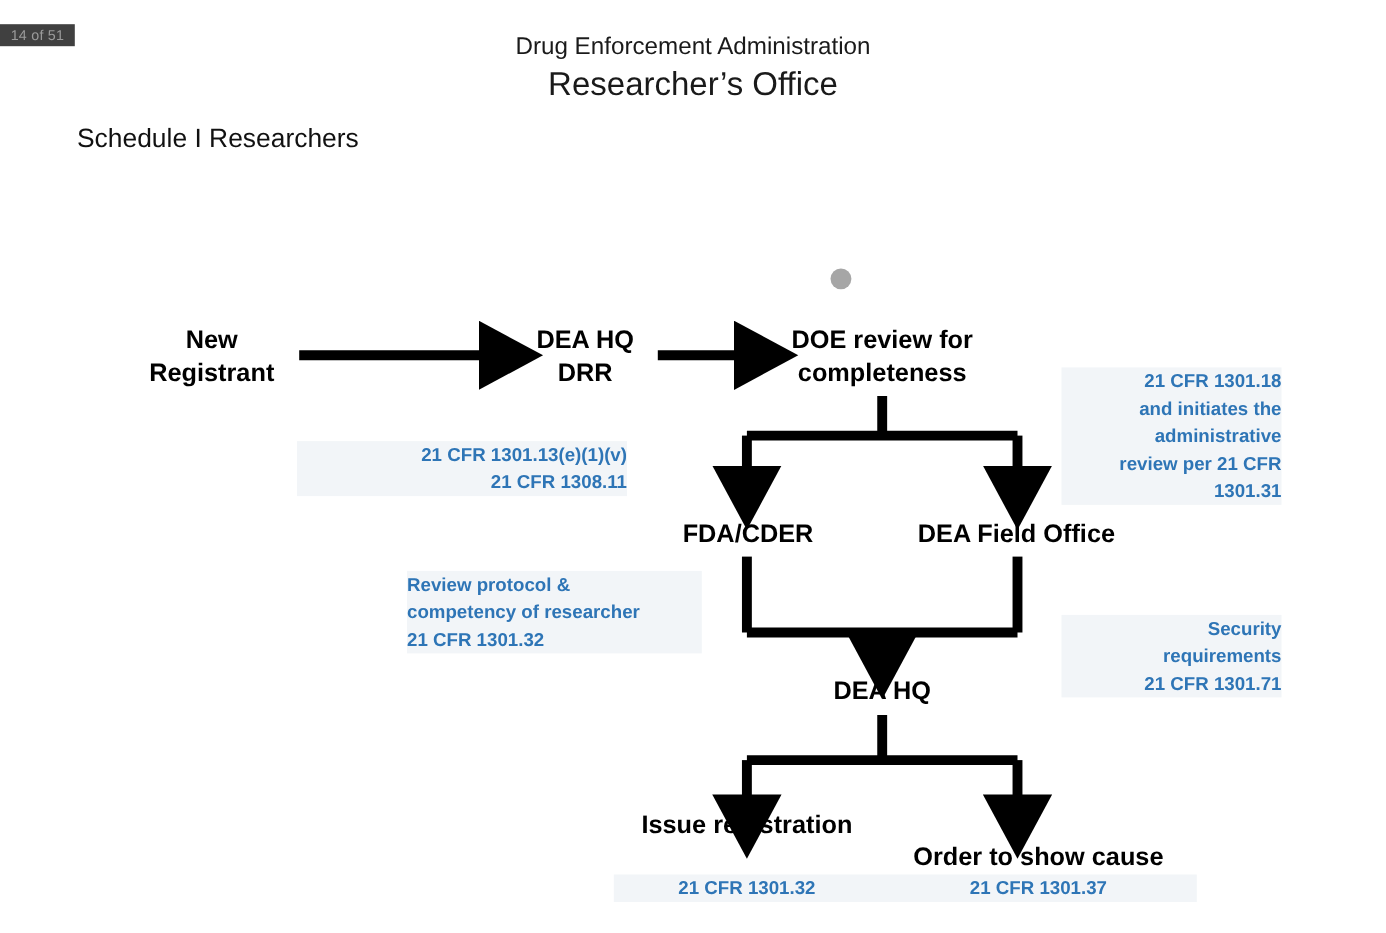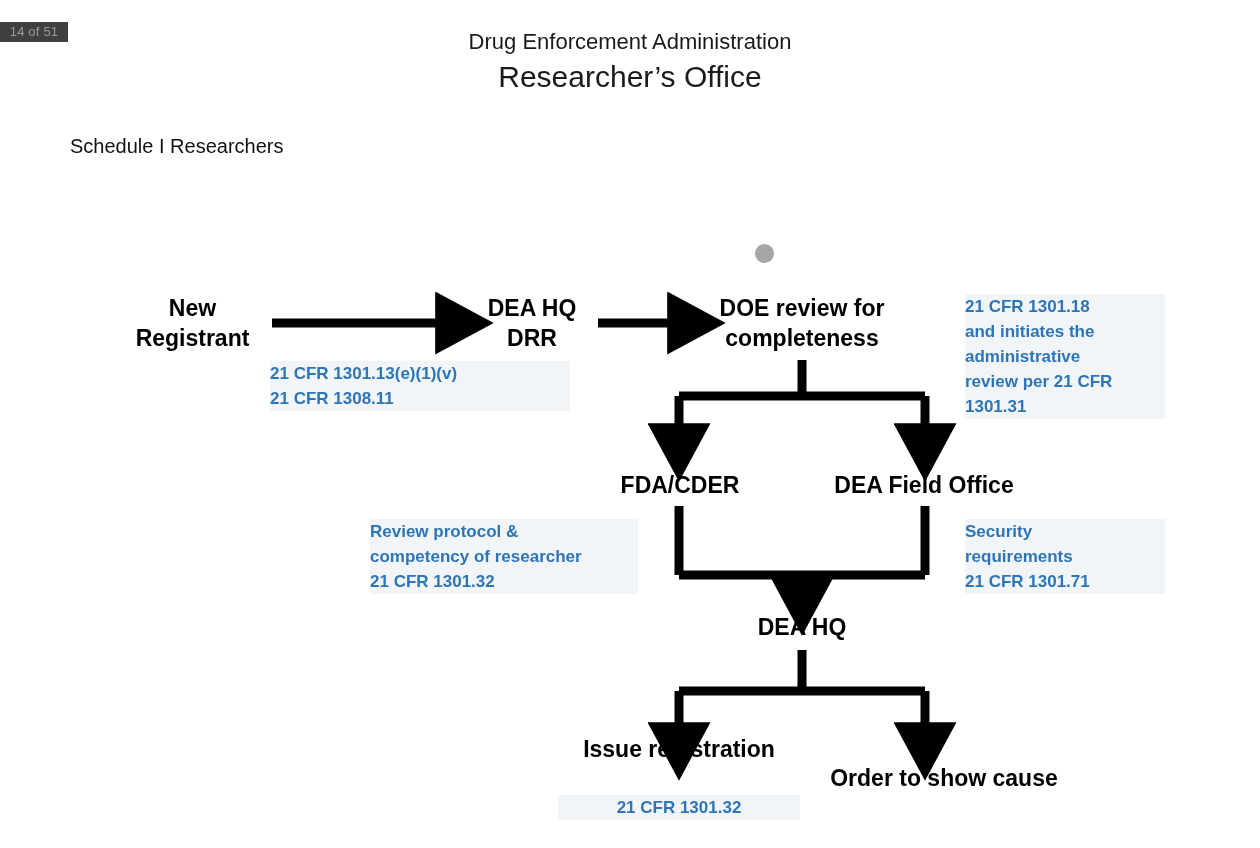--- a/index.html
+++ b/index.html
@@ -47,22 +47,22 @@
   .header .title {
     font-size: 30px;
     font-weight: 400;
     line-height: 38px;
     margin-top: 2px;
   }
 
   .section-heading {
     position: absolute;
     left: 70px;
-    top: 135px;
-    font-size: 20px;
+    top: 113px;
+    font-size: 24px;
     font-weight: 400;
     color: #111;
   }
 
   
   .cursor-dot {
     position: absolute;
     left: 755px;
     top: 244px;
     width: 19px;
@@ -94,21 +94,21 @@
   .cite {
     position: absolute;
     font-weight: bold;
     color: #2e75b6;
     font-size: 17px;
     line-height: 25px;
     white-space: pre-line;
     background: #f2f5f8;
   }
   .cite.right { text-align: left; }
-  .cite.left { text-align: left; }
+  .cite.left { text-align: right; margin-top: 40px; }
 
   svg.arrows {
     position: absolute;
     left: 0;
     top: 0;
     width: 1260px;
     height: 848px;
     pointer-events: none;
   }
 </style>
@@ -176,14 +176,15 @@
 administrative
 review per 21 CFR
 1301.31</div>
   <div class="cite right" style="left:370px; top:519px; width:268px;">Review protocol &amp;
 competency of researcher
 21 CFR 1301.32</div>
   <div class="cite left" style="left:965px; top:519px; width:200px;">Security
 requirements
 21 CFR 1301.71</div>
   <div class="cite" style="left:558px; top:795px; width:242px; text-align:center;">21 CFR 1301.32</div>
+  <div class="cite" style="left:800px; top:795px; width:288px; text-align:center;">21 CFR 1301.37</div>
 
 </div>
 
 </body></html>

